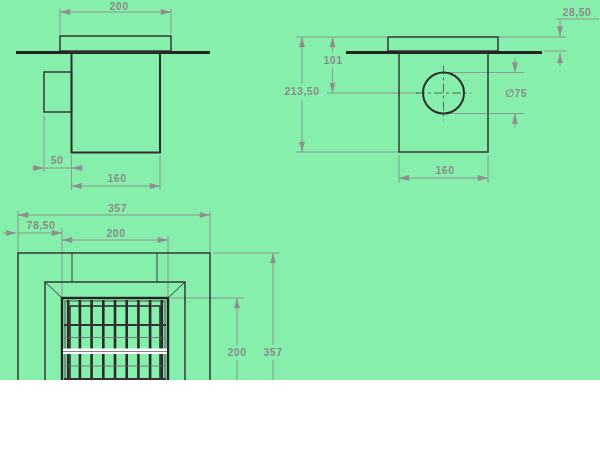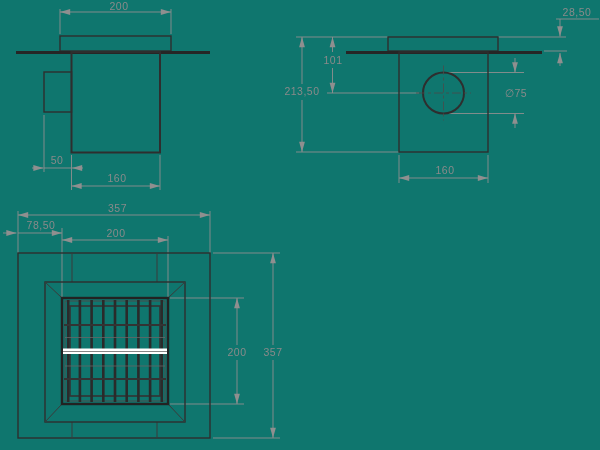--- a/index.html
+++ b/index.html
@@ -1,16 +1,16 @@
 <!DOCTYPE html>
 <html><head>
 <meta charset="utf-8">
 <style>
   html,body{margin:0;padding:0;background:#ffffff;}
-  .stage{width:600px;height:450px;background:#0f766e;overflow:hidden;position:relative;}
+  .stage{width:600px;height:380px;background:#86efac;overflow:hidden;position:relative;font-weight:bold;}
   
   .f   {stroke:#2e2e2e;stroke-width:1.4;fill:none;}
   .f2  {stroke:#2e2e2e;stroke-width:2;fill:none;}
   .fthin{stroke:#3a3a3a;stroke-width:1;fill:none;}
   .flange{stroke:#262626;stroke-width:3;fill:none;}
   
   .d   {stroke:#8f8f8f;stroke-width:0.9;fill:none;}
   
   .cl  {stroke:#4a4a4a;stroke-width:0.8;fill:none;stroke-dasharray:9 3 3 3;}
   

